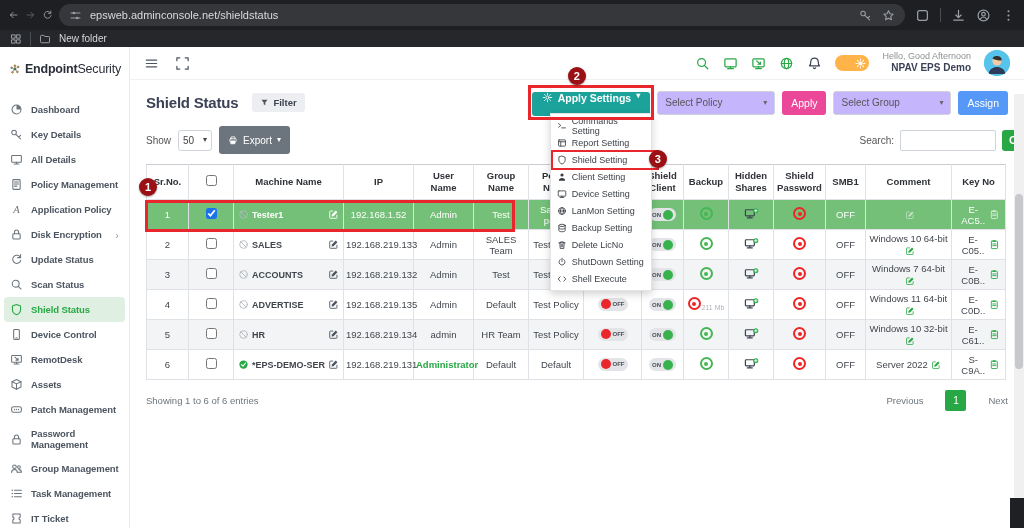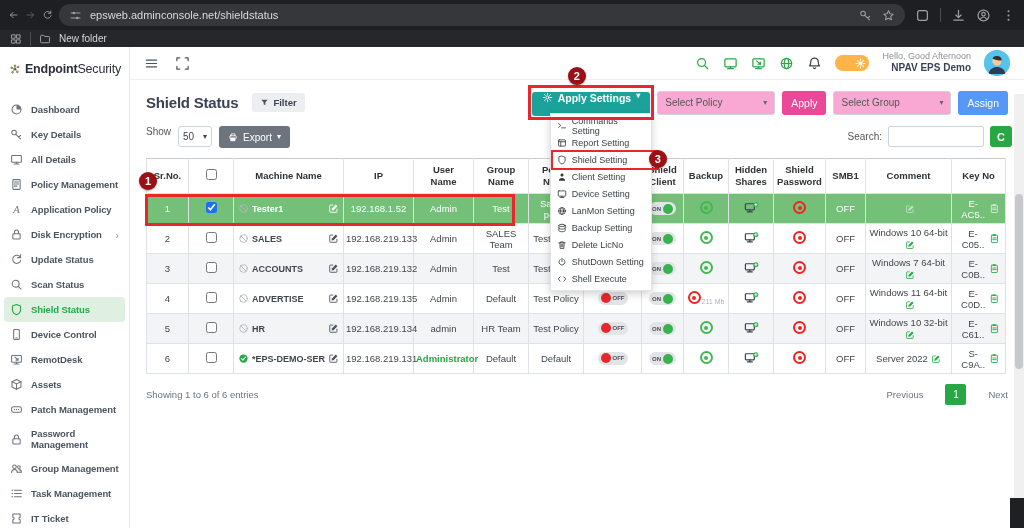--- a/index.html
+++ b/index.html
@@ -62,32 +62,32 @@
   .apply-wrap { position:relative; }
   .btn-teal { display:inline-flex; gap:5px; background:var(--teal,#1ba29a); color:#fff;
     border:none; height:24px; padding:0 10px; border-radius:3px; font-size:10.5px; font-weight:bold; cursor:pointer; }
   .btn-teal .ic { width:11px; height:11px; color:#fff; }
   .caret { font-size:8px; line-height:1; }
   .red-frame { position:absolute; inset:-4px; border:3px solid var(--red,#e8262b); pointer-events:none; z-index:55; }
   .badge-num { width:18px; height:18px; border-radius:50%; background:#9b1015; color:#fff; font-size:11px;
     font-weight:bold; display:flex; align-items:center; justify-content:center; z-index:60;
     box-shadow:0 1px 2px rgba(0,0,0,.35); }
   .badge-2 { position:absolute; top:-22px; left:36px; }
-  .select-box { width:118px; height:24px; border:1px solid #ced4da; border-radius:3px; background:#f9a8d4;
+  .select-box { width:118px; height:24px; border:1px solid #ced4da; border-radius:3px; background:#c4b5fd;
     display:flex; align-items:center; padding:0 7px; font-size:10px; color:#555; }
   .select-box .caret { margin-left:auto; color:#666; }
   .btn-blue { height:24px; padding:0 9px; border:none; border-radius:3px; color:#fff; font-size:10.5px; cursor:pointer; }
   .b1 { background:#ec4899; } .b2 { background:#5598f7; }
 
-  .row2 { display:flex; align-items:flex-start; padding:6px 12px 6px 16px; gap:7px; }
+  .row2 { display:flex; align-items:center; padding:6px 0 6px 16px; gap:7px; }
   .lbl { font-size:10px; color:#555; }
   .show-select { width:34px; height:21px; border:1px solid #ced4da; border-radius:3px; font-size:10px;
     color:#444; display:flex; align-items:center; justify-content:space-between; padding:0 4px; background:#fff; }
   .btn-export { display:inline-flex; align-items:center; gap:5px; background:#6c757d; color:#fff; border:none;
-    height:22px; padding:0 9px; border-radius:3px; font-size:10px; cursor:pointer; }
+    height:28px; padding:0 9px; border-radius:3px; font-size:10px; cursor:pointer; }
   .btn-export .ic { width:10px; height:10px; color:#fff; }
   .search-group { margin-left:auto; display:flex; align-items:center; gap:6px; }
   .search-input { width:96px; height:21px; border:1px solid #ced4da; border-radius:2px; font-size:10px; padding:0 5px; }
   .btn-refresh { width:22px; height:21px; background:#28a745; color:#fff; border:none; border-radius:3px;
     font-weight:bold; font-size:11px; cursor:pointer; }
 
   
   .table-wrap { position:relative; margin:4px 16px 0 16px; }
   table { border-collapse:collapse; width:859px; table-layout:fixed; }
   th, td { border:1px solid #dee2e6; font-size:9.5px; color:#41464c; text-align:center; vertical-align:middle; padding:2px 2px; }

